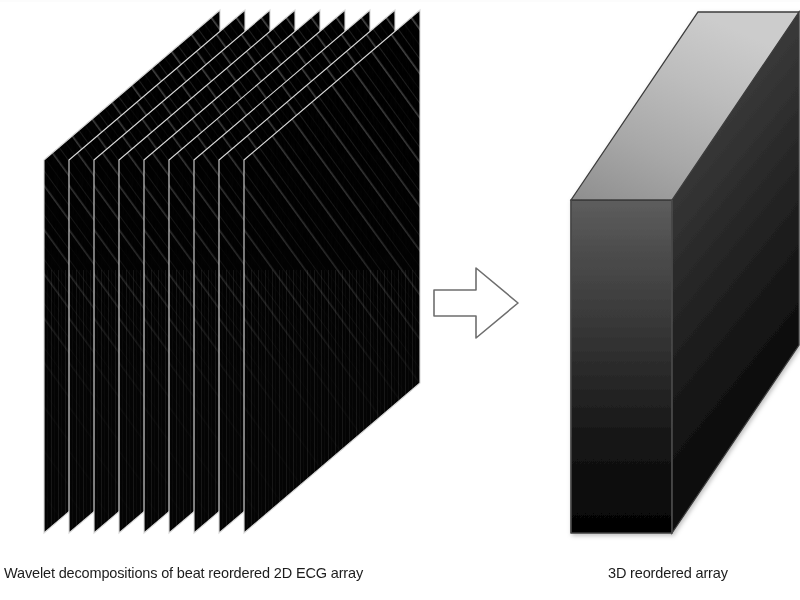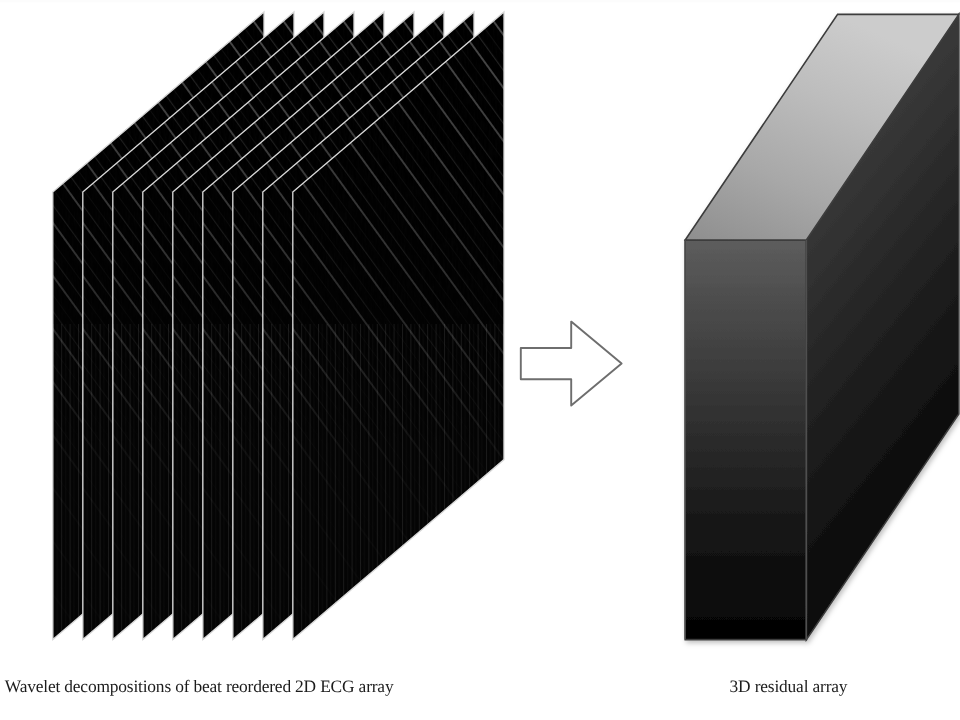--- a/index.html
+++ b/index.html
@@ -20,21 +20,21 @@
   #figure-canvas {
     position: absolute;
     left: 0;
     top: 0;
     width: 800px;
     height: 600px;
   }
 
   .caption {
     position: absolute;
-    font-family: Liberation Serif, serif;
+    font-family: Liberation Sans, sans-serif;
     font-size: 14.5px;
     font-weight: 400;
     color: #1c1c1c;
     white-space: nowrap;
     letter-spacing: -0.15px;
   }
 
   #caption-left {
     left: 4px;
     top: 565px;
@@ -182,13 +182,13 @@
     <polygon points="571,200 672,200 799,12 698,12" fill="url(#topGrad)" stroke="#3c3c3c" stroke-width="1.3"></polygon>
 
     <line x1="571" y1="200" x2="571" y2="533" stroke="#4a4a4a" stroke-width="1.2"></line>
     <line x1="672" y1="200" x2="672" y2="533" stroke="#4f4f4f" stroke-width="1.2"></line>
   </g>
 
 </svg>
 
 <div class="caption" id="caption-left">Wavelet decompositions of beat reordered 2D ECG array</div>
 
-<div class="caption" id="caption-right">3D residual array</div>
+<div class="caption" id="caption-right">3D reordered array</div>
 
 </body></html>

